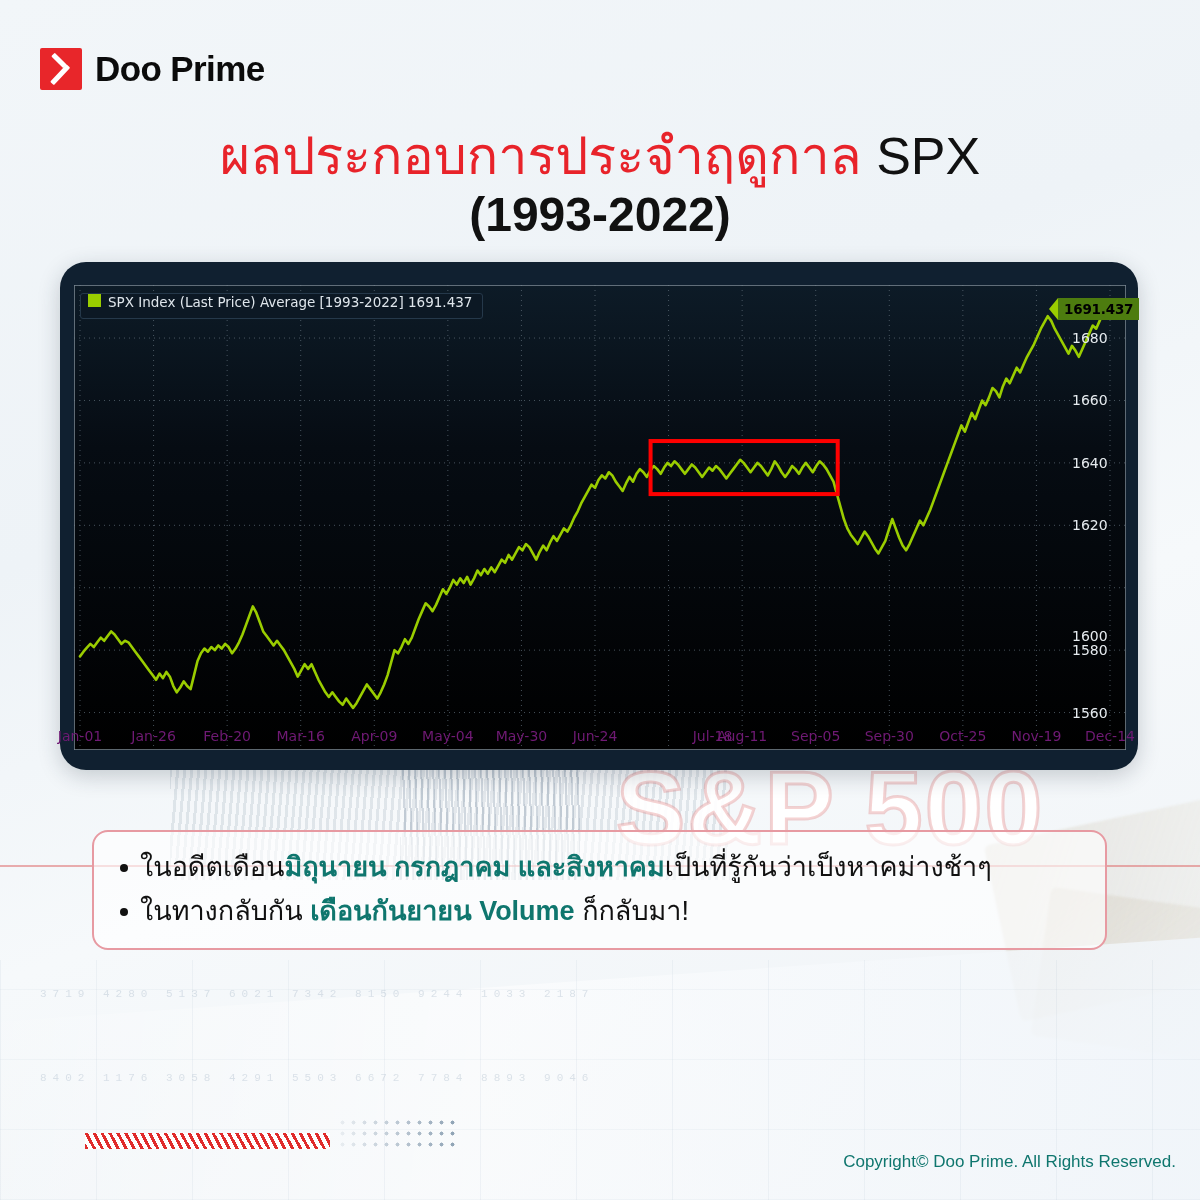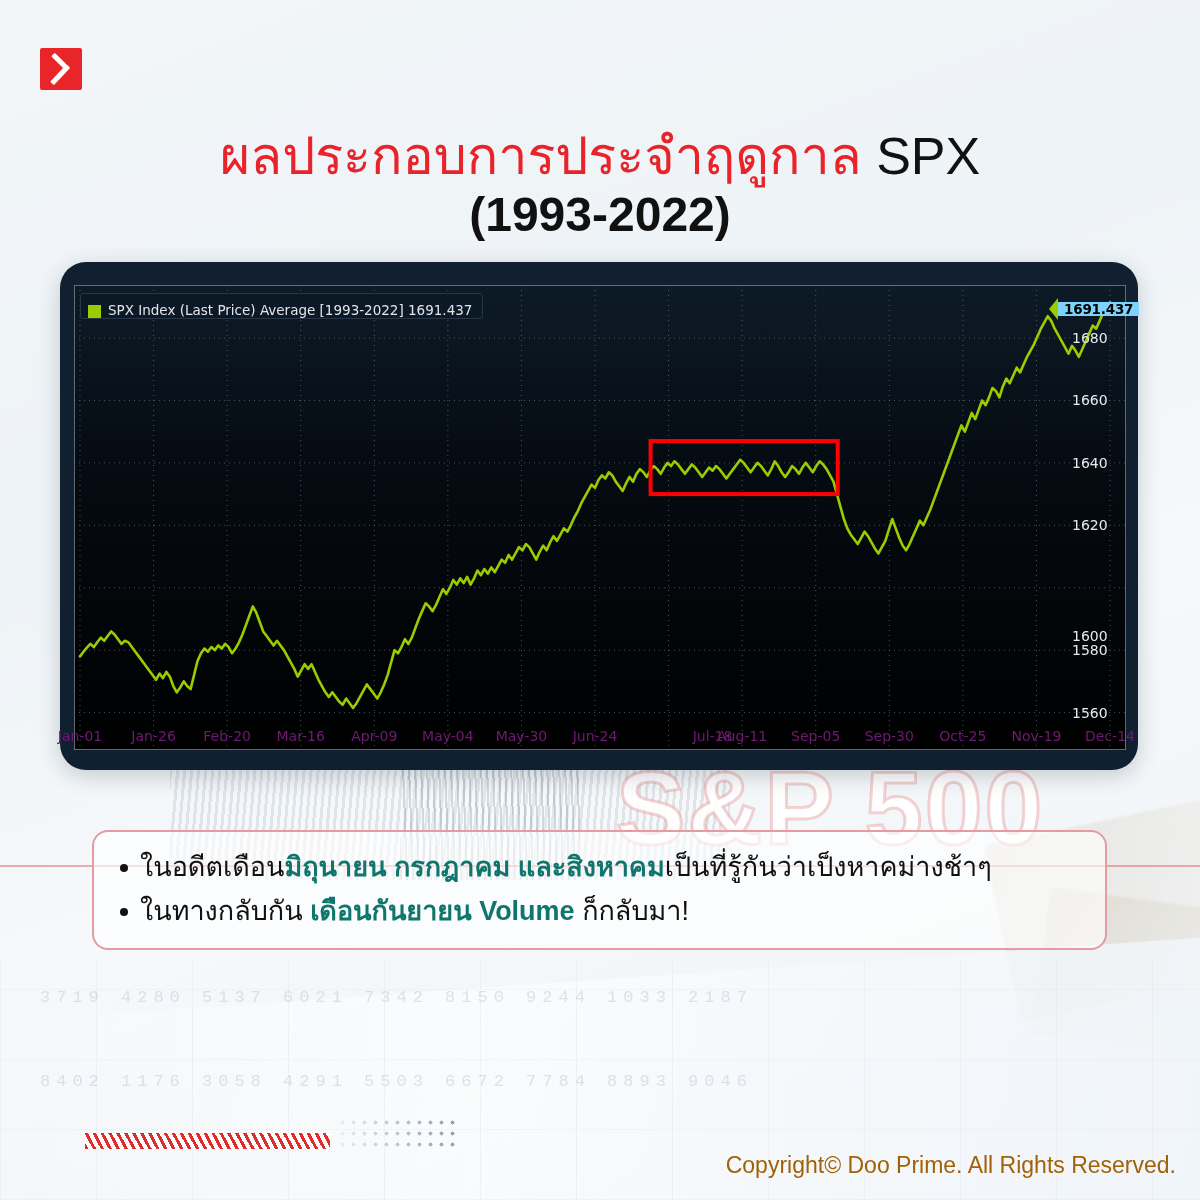--- a/index.html
+++ b/index.html
@@ -38,21 +38,21 @@
     transform:rotate(-4deg);
   }
   .bg-wash .grid-faint{
     position:absolute;left:0;top:960px;width:1200px;height:240px;
     background:
       repeating-linear-gradient(90deg,rgba(150,170,190,.14) 0 1px,transparent 1px 96px),
       repeating-linear-gradient(0deg,rgba(150,170,190,.1) 0 1px,transparent 1px 70px);
     opacity:.8;
   }
   .bg-wash .numrow{
-    position:absolute;color:rgba(150,168,188,.30);font-size:17px;letter-spacing:6px;
+    position:absolute;color:rgba(150,168,188,.30);font-size:11px;letter-spacing:6px;
     font-family:"Liberation Mono",monospace;white-space:nowrap;
   }
 
   
   .watermark{
     position:absolute;left:616px;top:756px;
     font-size:104px;font-weight:bold;letter-spacing:2px;
     color:rgba(255,255,255,.92);
     -webkit-text-stroke:3px rgba(226,120,120,.33);
     font-family:"Liberation Sans",sans-serif;
@@ -93,39 +93,39 @@
   }
   .chart-inner{
     position:absolute;left:74px;top:285px;width:1052px;height:465px;background:#000;
   }
   .chart-svg{display:block;}
 
   
   .legend{
     position:absolute;left:80px;top:293px;height:26px;
     background:#0c1824;border:1px solid #25384a;border-radius:3px;
-    display:flex;align-items:flex-end;padding:0 10px 0 7px;gap:7px;z-index:6;
+    display:flex;align-items:flex-start;padding:0 10px 0 7px;gap:7px;z-index:6;
   }
   .legend-sq{width:13px;height:13px;background:#9ACD00;flex:0 0 auto;}
   .legend-txt{
     font-family:"DejaVu Sans",sans-serif;font-size:13.5px;color:#dfe6ec;white-space:nowrap;
   }
 
   
   .price-tag{
     position:absolute;left:1049px;top:298px;z-index:7;
     height:22px;display:flex;align-items:center;
   }
   .price-tag .arrow{
     width:0;height:0;border-top:11px solid transparent;border-bottom:11px solid transparent;
     border-right:9px solid #9ACD00;
   }
   .price-tag .body{
-    background:#7dd3fc;color:#000;font-size:13.5px;font-weight:bold;
-    font-family:"DejaVu Sans",sans-serif;padding:0 6px;height:14px;
+    background:#4d7c0f;color:#000;font-size:13.5px;font-weight:bold;
+    font-family:"DejaVu Sans",sans-serif;padding:0 6px;height:22px;
     display:flex;align-items:center;letter-spacing:-.2px;
   }
 
   
   .y-labels{position:absolute;left:1062px;top:285px;width:64px;height:404px;z-index:5;}
   .y-lab{
     position:absolute;left:10px;font-family:"DejaVu Sans",sans-serif;
     font-size:14px;color:#e6ebef;transform:translateY(-50%);
   }
   .x-labels{position:absolute;left:74px;top:728px;width:1052px;height:22px;z-index:5;}
@@ -154,21 +154,21 @@
     background:repeating-linear-gradient(62deg,#E02B2B 0 3px,#ffffff 3px 7px);
   }
   .deco-dots{
     position:absolute;left:337px;top:1117px;width:118px;height:32px;
     background-image:radial-gradient(circle, #8fa3b5 1.9px, transparent 2.1px);
     background-size:11px 11px;
     -webkit-mask-image:linear-gradient(90deg,rgba(0,0,0,.12),rgba(0,0,0,1));
     mask-image:linear-gradient(90deg,rgba(0,0,0,.12),rgba(0,0,0,1));
   }
   .copyright{
-    position:absolute;right:24px;top:1152px;font-size:23px;color:#a16207;margin-left:46px;
+    position:absolute;right:24px;top:1152px;font-size:17px;color:#0f766e;margin-left:46px;
   }
 </style>
 </head>
 <body>
 
 <div class="bg-wash">
   <div class="band"></div>
   <div class="band2"></div>
   <div class="money"></div>
   <div class="money2"></div>
@@ -179,20 +179,21 @@
 </div>
 
 <div class="watermark">S&amp;P 500</div>
 <div class="wm-line"></div>
 
 <div class="logo">
   <div class="logo-mark">
     <div class="slash1"></div>
     <div class="slash2"></div>
   </div>
+  <div class="logo-text">Doo Prime</div>
 </div>
 
 <div class="title-wrap">
   <div class="title-l1">
     <span class="t-red">ผลประกอบการประจำฤดูกาล</span><span class="t-black">&nbsp;</span><span class="t-black">SPX</span>
   </div>
   <div class="title-l2">(1993-2022)</div>
 </div>
 
 <div class="chart-frame"></div>

